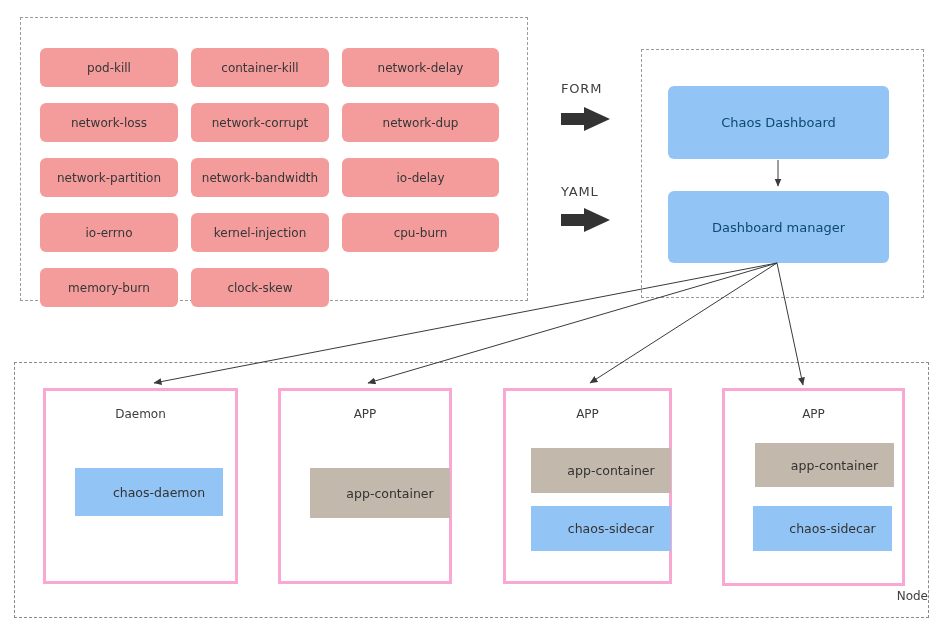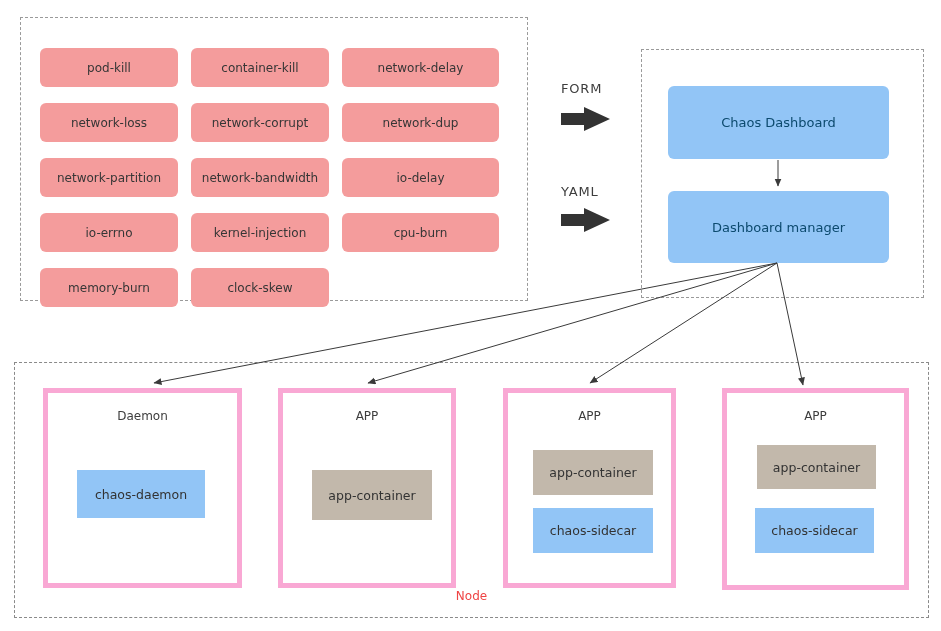--- a/index.html
+++ b/index.html
@@ -36,47 +36,47 @@
   .ctrl-box {
     position:absolute; width:221px; background:var(--chaos-component-bg,#92c5f6);
     border-radius:6px; display:flex; align-items:center; justify-content:center;
     font-size:13px; color:#0c4a6e;
   }
   #chaos-dashboard    { left:668px; top:86px;  height:73px; }
   #controller-manager { left:668px; top:191px; height:72px; }
 
   
   .pod {
-    position:absolute; background:#fff; border:5px solid #f9a8d4;
+    position:absolute; background:#fff; border:3px solid #f9a8d4;
   }
   #pod-0 { left:43px;  top:388px; width:189px; height:190px; }
   #pod-1 { left:278px; top:388px; width:168px; height:190px; }
   #pod-2 { left:503px; top:388px; width:163px; height:190px; }
   #pod-3 { left:722px; top:388px; width:177px; height:192px; }
   .pod-title {
     position:absolute; top:16px; left:0; width:100%;
     text-align:center; font-size:12px; color:#3d3d3d;
   }
   .container-box {
     position:absolute; display:flex; align-items:center; justify-content:center;
-    font-size:12.5px; color:#333;
+    font-size:12.5px; color:#333;padding-left:20px;
   }
   .chaos-bg { background:var(--chaos-component-bg,#92c5f6); }
   .app-bg   { background:var(--app-component-bg,#c2b8ab); }
 
   #pod0-c0 { left:29px; top:77px;  width:128px; height:48px; }
   #pod1-c0 { left:29px; top:77px;  width:120px; height:50px; }
   #pod2-c0 { left:25px; top:57px;  width:120px; height:45px; }
   #pod2-c1 { left:25px; top:115px; width:120px; height:45px; }
   #pod3-c0 { left:30px; top:52px;  width:119px; height:44px; }
   #pod3-c1 { left:28px; top:115px; width:119px; height:45px; }
 
   #node-label {
     position:absolute; bottom:14px; left:0; width:100%;
-    text-align:center; font-size:12px; color:#ef4444;
+    text-align:right; font-size:12px; color:#404040;
   }
 
   
   #arrows-overlay {
     position:absolute; left:0; top:0; width:941px; height:631px;
     pointer-events:none;
   }
 </style>
 </head>
 <body>

